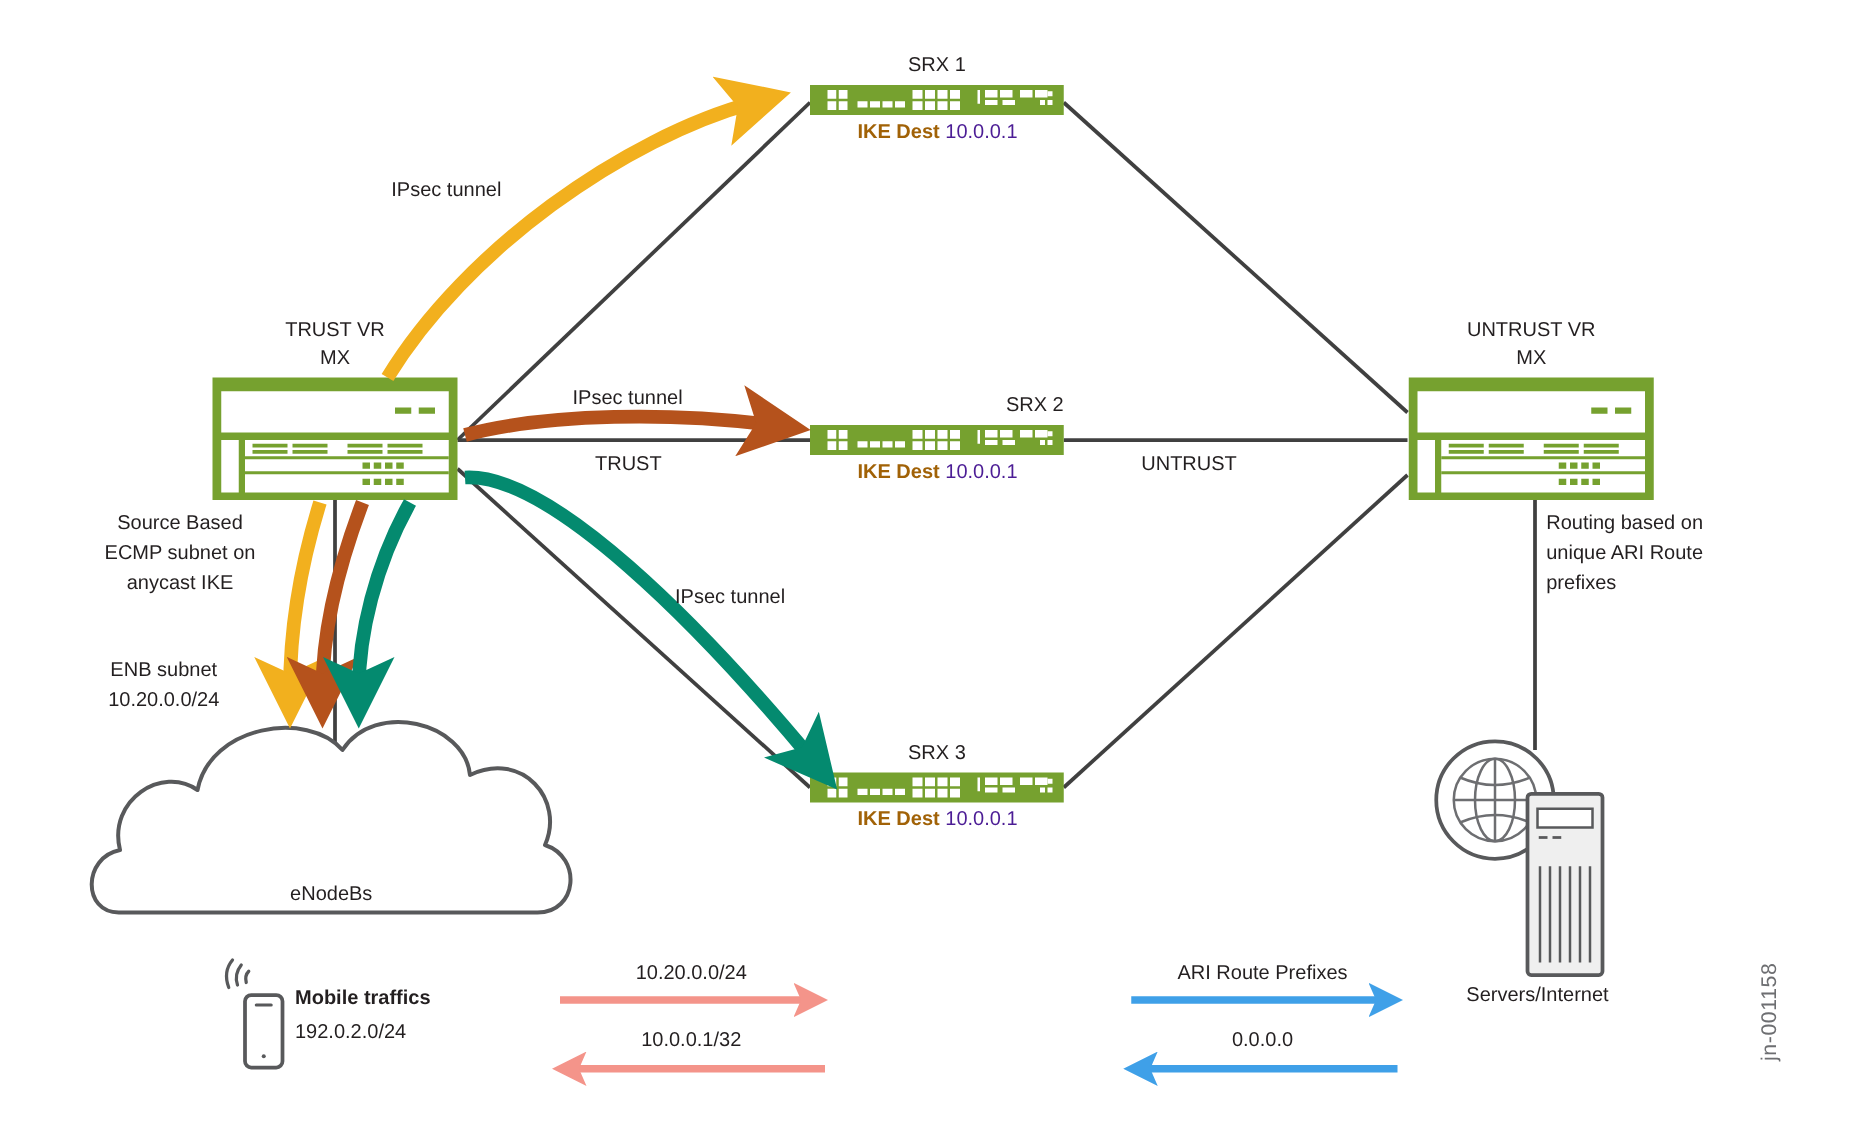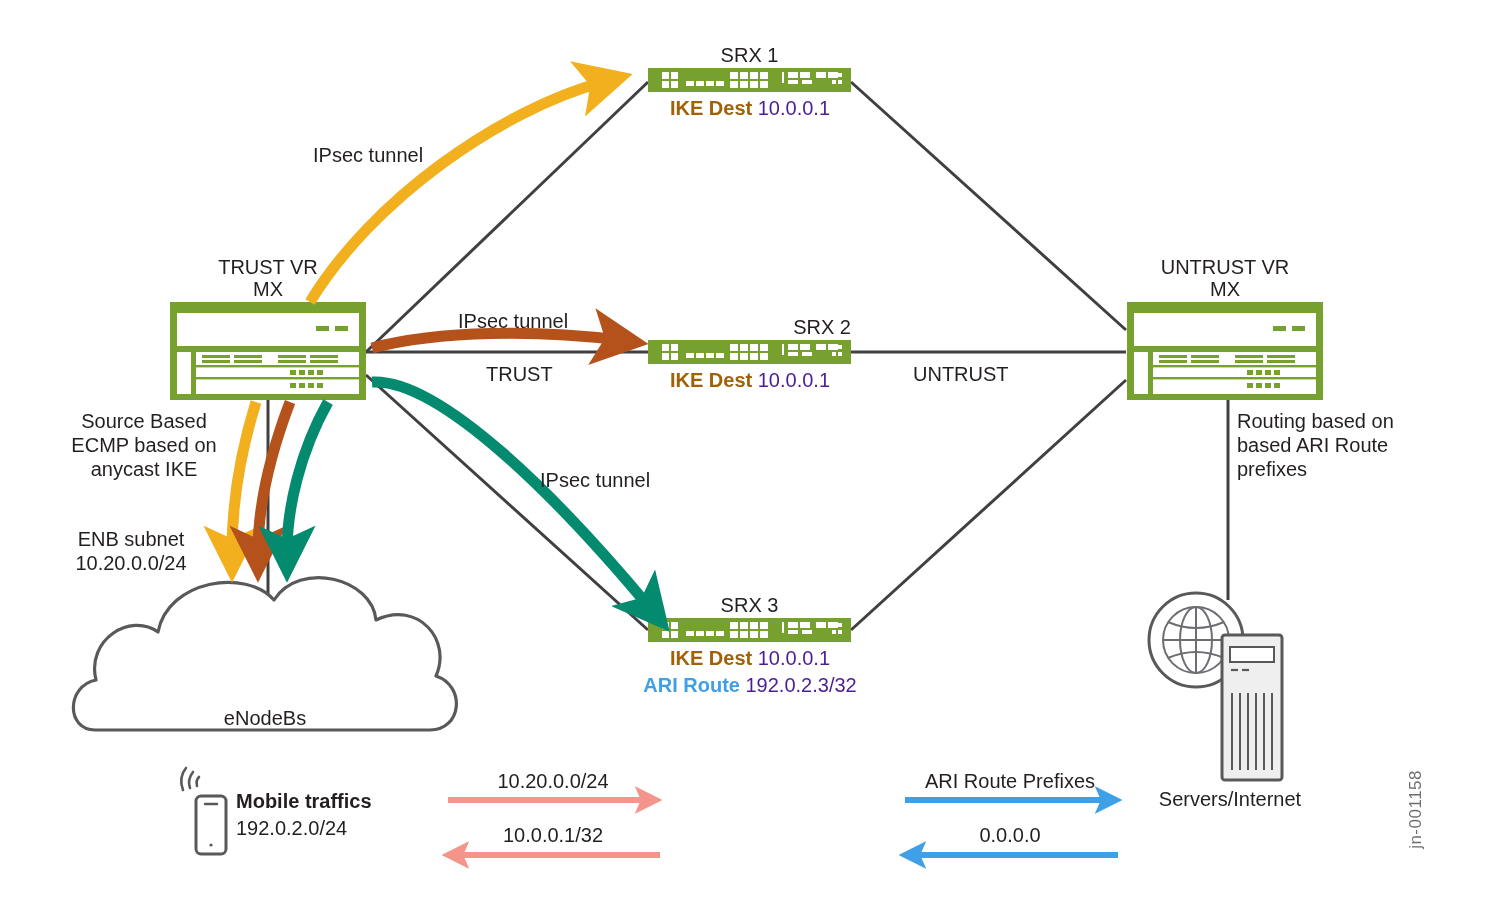--- a/index.html
+++ b/index.html
@@ -1,20 +1,20 @@
 <!DOCTYPE html>
 <html><head>
 <meta charset="utf-8">
 <style>
   html,body{margin:0;padding:0;background:#ffffff;}
   body{width:1486px;height:910px;overflow:hidden;font-family:"Liberation Sans",sans-serif;color:#231f20;}
   #stage{position:relative;width:1486px;height:910px;}
   svg#canvas{position:absolute;left:0;top:0;width:1486px;height:910px;}
   .lbl{position:absolute;white-space:pre;line-height:1.18;}
-  .t20{font-size:20px;}
+  .t20{font-size:16px;}
   .c{text-align:center;}
   .r{text-align:center;}
   .ike{color:#a16207;font-weight:bold;}
   .ari{color:#3fa0e8;font-weight:bold;}
   .blk{color:#4c1d95;}
   .wm{position:absolute;font-size:17px;color:#6d6e71;
       writing-mode:vertical-rl;transform:rotate(180deg);letter-spacing:.5px;}
 </style>
 </head>
 <body>
@@ -284,49 +284,48 @@
   </svg>
 
   <div class="lbl t20 c" style="left:648px;top:44px;width:203px;">SRX 1</div>
   <div class="lbl t20 c" style="left:600px;top:97px;width:300px;"><span class="ike">IKE Dest</span><span class="blk"> </span><span class="blk">10.0.0.1</span></div>
 
   <div class="lbl t20 c" style="left:648px;top:316px;width:203px;text-align:right;">SRX 2</div>
   <div class="lbl t20 c" style="left:600px;top:369px;width:300px;"><span class="ike">IKE Dest</span><span class="blk"> </span><span class="blk">10.0.0.1</span></div>
 
   <div class="lbl t20 c" style="left:648px;top:594px;width:203px;">SRX 3</div>
   <div class="lbl t20 c" style="left:600px;top:647px;width:300px;"><span class="ike">IKE Dest</span><span class="blk"> </span><span class="blk">10.0.0.1</span></div>
-  <div class="lbl t20 c" style="left:600px;top:674px;width:300px;"><span class="ari">ARI Route</span><span class="blk"> </span><span class="blk">192.0.2.3/32</span></div>
 
   <div class="lbl t20 c" style="left:168px;top:256px;width:200px;">TRUST VR</div>
   <div class="lbl t20 c" style="left:168px;top:278px;width:200px;">MX</div>
 
   <div class="lbl t20 c" style="left:1125px;top:256px;width:200px;">UNTRUST VR</div>
   <div class="lbl t20 c" style="left:1125px;top:278px;width:200px;">MX</div>
 
   <div class="lbl t20" style="left:313px;top:144px;">IPsec tunnel</div>
   <div class="lbl t20" style="left:458px;top:310px;">IPsec tunnel</div>
   <div class="lbl t20" style="left:540px;top:469px;">IPsec tunnel</div>
 
-  <div class="lbl t20" style="left:486px;top:363px;text-align:center;">TRUST</div>
+  <div class="lbl t20" style="left:476px;top:363px;text-align:center;">TRUST</div>
   <div class="lbl t20" style="left:913px;top:363px;">UNTRUST</div>
 
   <div class="lbl t20 r" style="left:60px;top:410px;width:168px;">Source Based</div>
-  <div class="lbl t20 r" style="left:60px;top:434px;width:168px;">ECMP based on</div>
+  <div class="lbl t20 r" style="left:60px;top:434px;width:168px;">ECMP subnet on</div>
   <div class="lbl t20 r" style="left:60px;top:458px;width:168px;">anycast IKE</div>
 
   <div class="lbl t20 r" style="left:50px;top:528px;width:162px;">ENB subnet</div>
   <div class="lbl t20 r" style="left:50px;top:552px;width:162px;">10.20.0.0/24</div>
 
   <div class="lbl t20 c" style="left:165px;top:707px;width:200px;">eNodeBs</div>
 
   <div class="lbl t20" style="left:236px;top:790px;font-weight:bold;">Mobile traffics</div>
   <div class="lbl t20" style="left:236px;top:817px;">192.0.2.0/24</div>
 
   <div class="lbl t20" style="left:1237px;top:410px;">Routing based on</div>
-  <div class="lbl t20" style="left:1237px;top:434px;">based ARI Route</div>
+  <div class="lbl t20" style="left:1237px;top:434px;">unique ARI Route</div>
   <div class="lbl t20" style="left:1237px;top:458px;">prefixes</div>
 
   <div class="lbl t20 c" style="left:1130px;top:788px;width:200px;">Servers/Internet</div>
 
   <div class="lbl t20 c" style="left:448px;top:770px;width:210px;">10.20.0.0/24</div>
   <div class="lbl t20 c" style="left:448px;top:824px;width:210px;">10.0.0.1/32</div>
   <div class="lbl t20 c" style="left:905px;top:770px;width:210px;">ARI Route Prefixes</div>
   <div class="lbl t20 c" style="left:905px;top:824px;width:210px;">0.0.0.0</div>
 
   <div class="wm" style="left:1406px;top:770px;">jn-001158</div>

